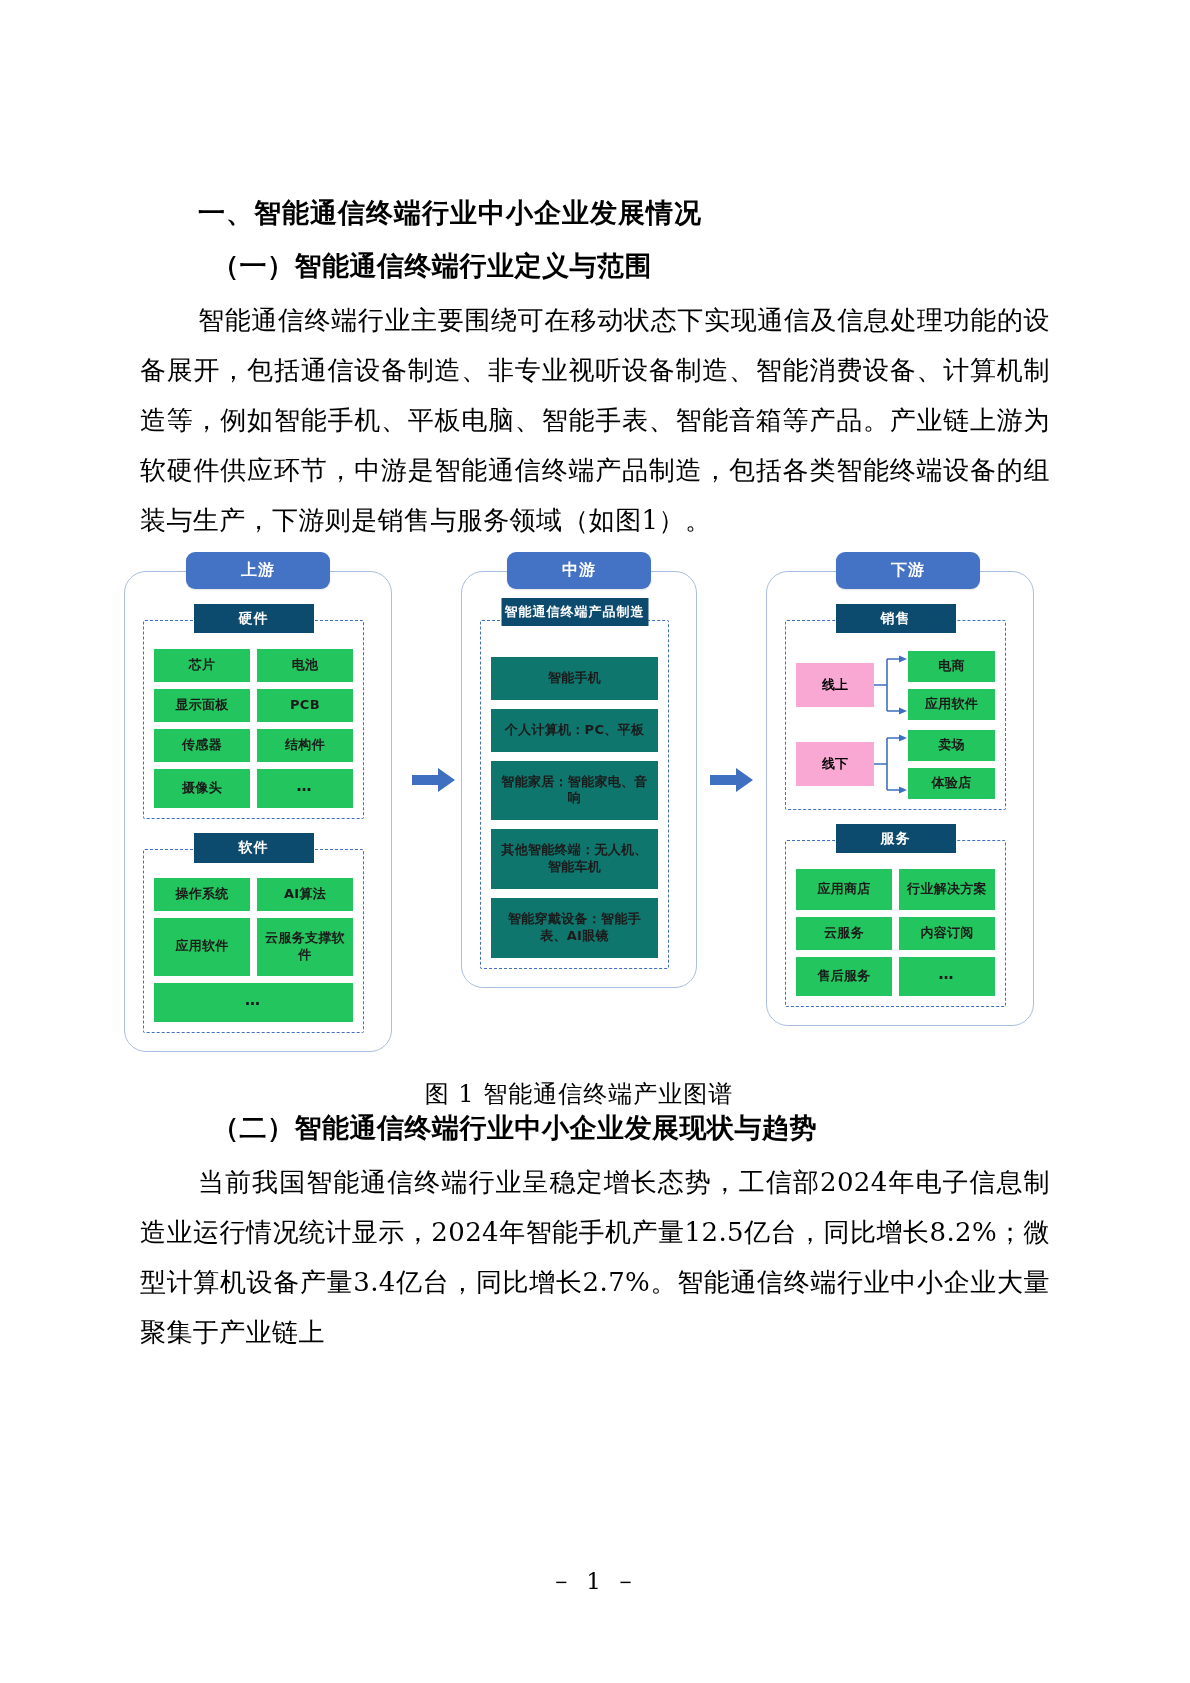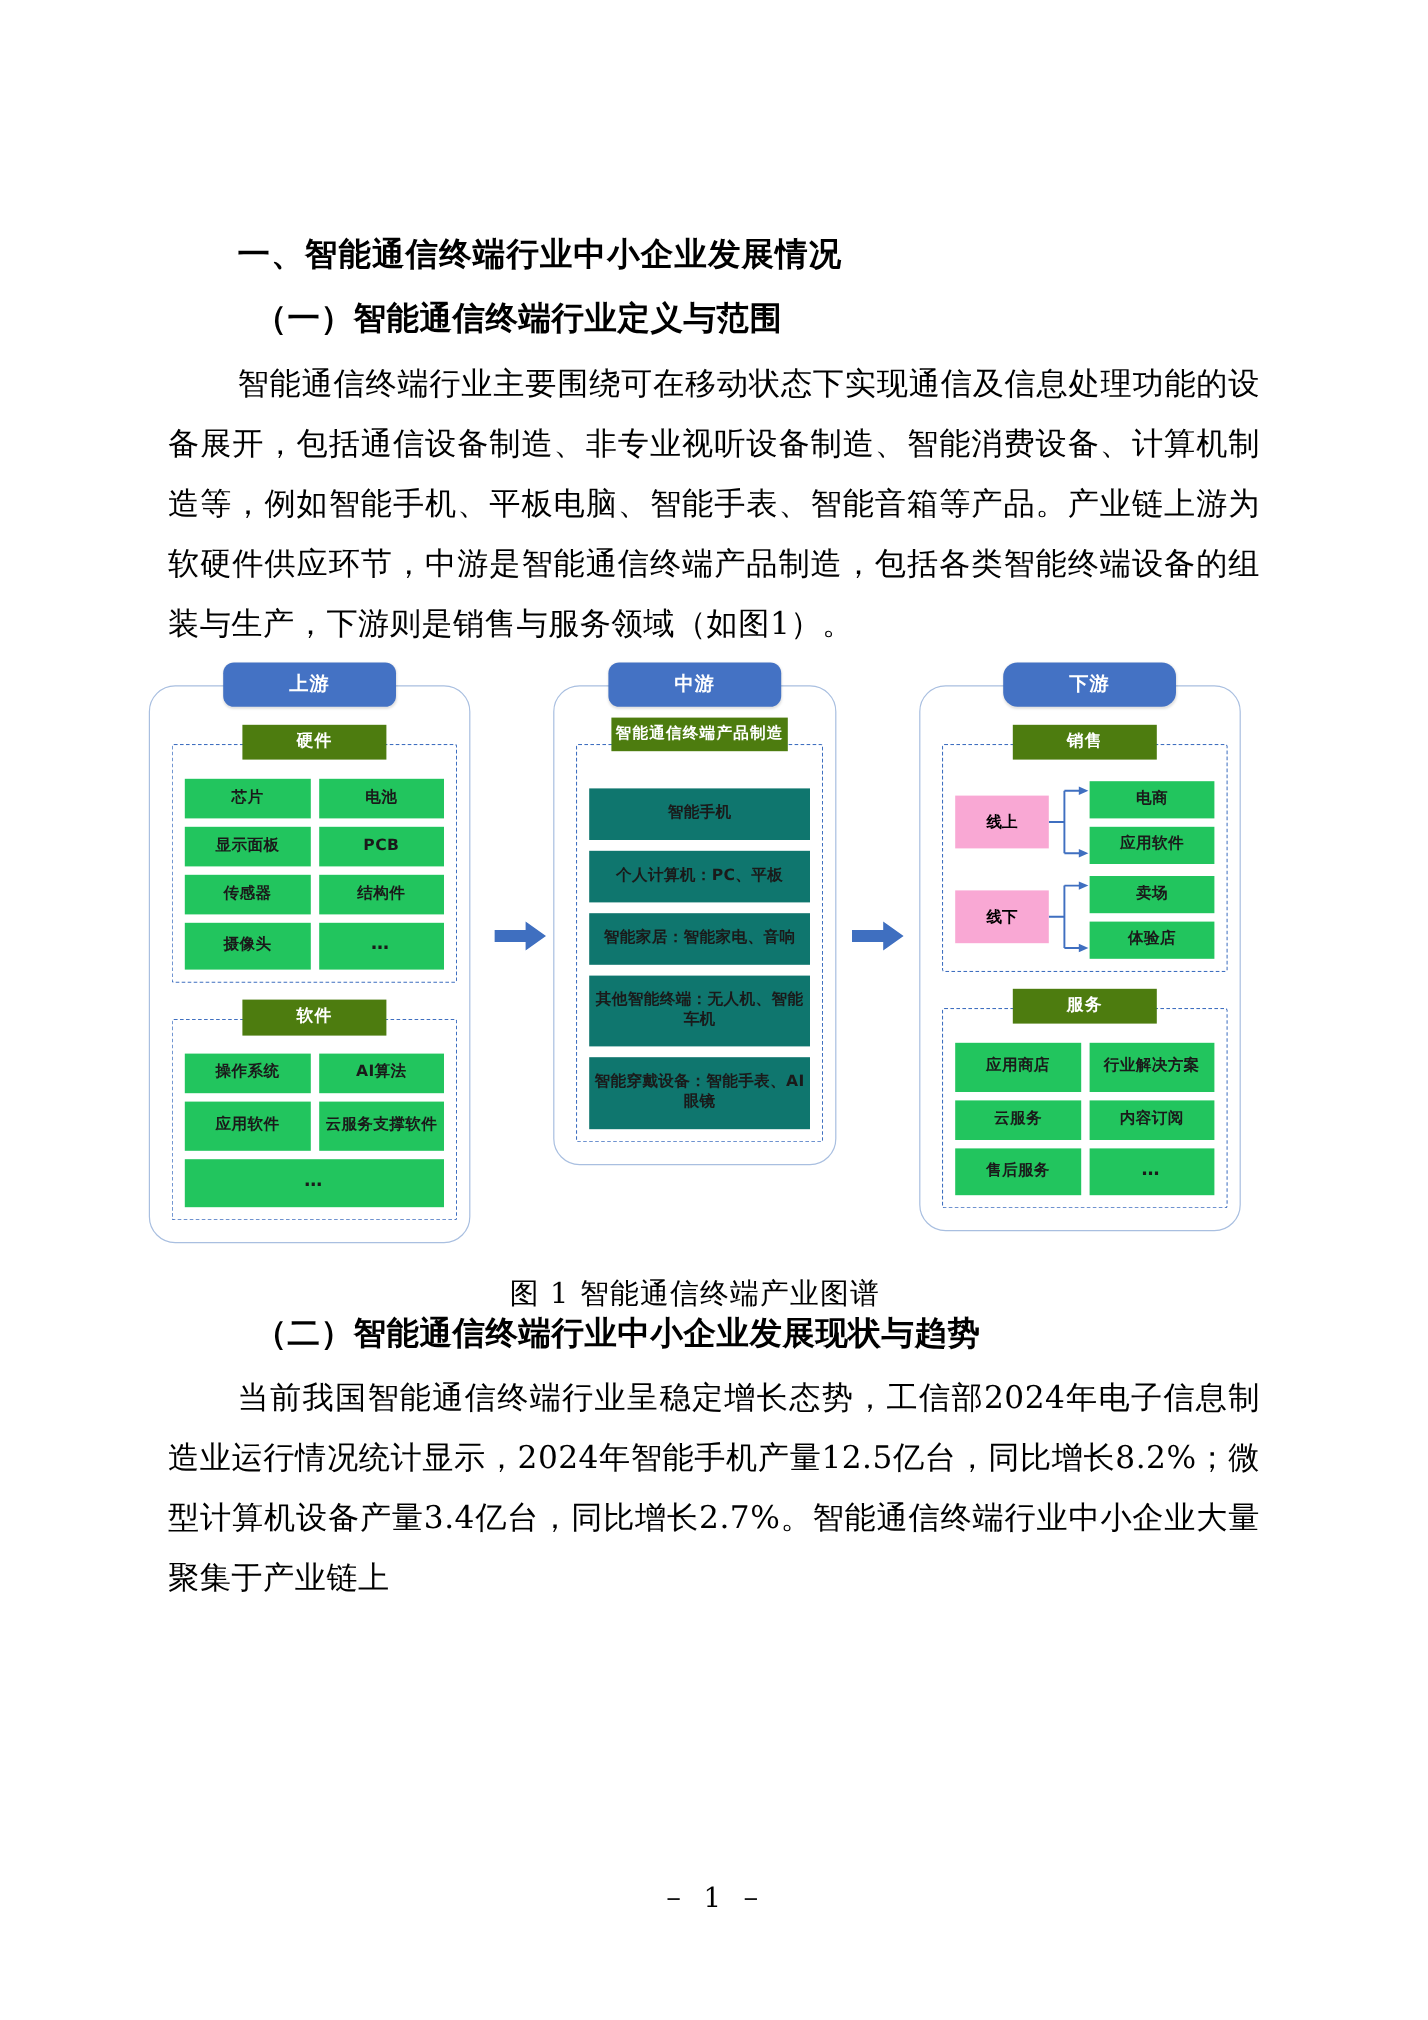--- a/index.html
+++ b/index.html
@@ -70,21 +70,21 @@
   }
 
   
   .stage {
     position: relative;
     width: 268px;
     border: 1.6px solid #a9bfe0;
     border-radius: 22px;
     background: #fff;
     box-sizing: border-box;
-    padding: 26px 4px 18px 12px;
+    padding: 26px 21px 18px 12px;
     min-height: 366px;
   }
   .stage-mid { width: 236px; }
 
   
   .stage-pill {
     position: absolute;
     top: -20px;
     left: 50%;
     transform: translateX(-50%);
@@ -94,38 +94,38 @@
     font-weight: bold;
     font-size: 16px;
     border-radius: 9px;
     padding: 8px 0;
     width: 144px;
     text-align: center;
     letter-spacing: 1px;
     box-shadow: 0 1px 2px rgba(0,0,0,0.12);
   }
   .stage-up .stage-pill { left: 50%; }
-  .stage-down .stage-pill { left: 53%; border-radius: 12px; }
+  .stage-down .stage-pill { left: 53%; }
 
   
   .group {
     position: relative;
     border: 1.6px dashed #3f6fc0;
     border-radius: 2px;
     margin: 22px 6px 0 6px;
     padding: 20px 10px 10px 10px;
     box-sizing: border-box;
   }
   .group + .group { margin-top: 30px; }
   .group-hdr {
     position: absolute;
     top: -17px;
     left: 50%;
     transform: translateX(-50%);
-    background: #4d7c0f;
+    background: #0c4a6e;
     color: #ffffff;
     font-family: "DejaVu Sans", "Liberation Sans", sans-serif;
     font-weight: bold;
     font-size: 14px;
     padding: 6px 0;
     width: 120px;
     text-align: center;
     letter-spacing: 1px;
     line-height: 1.25;
   }

